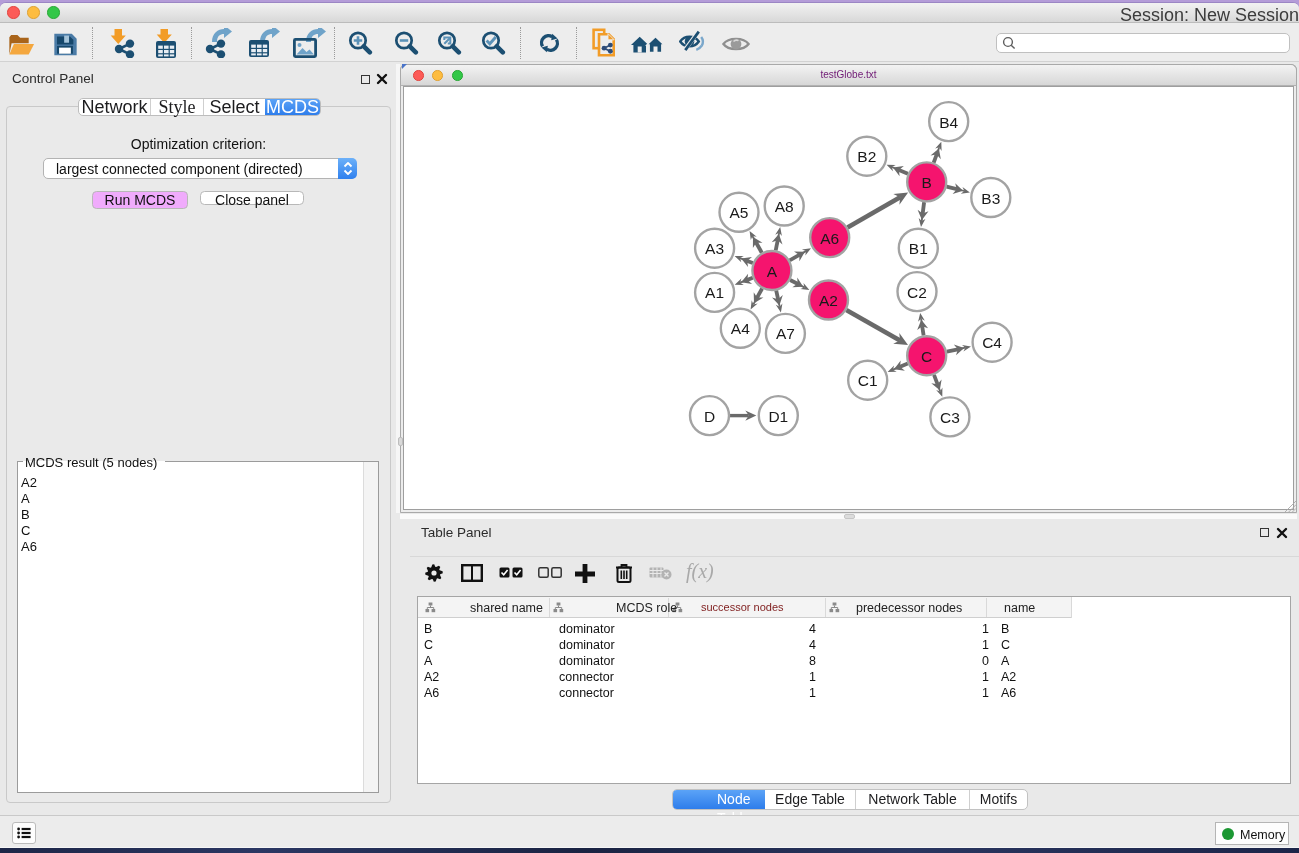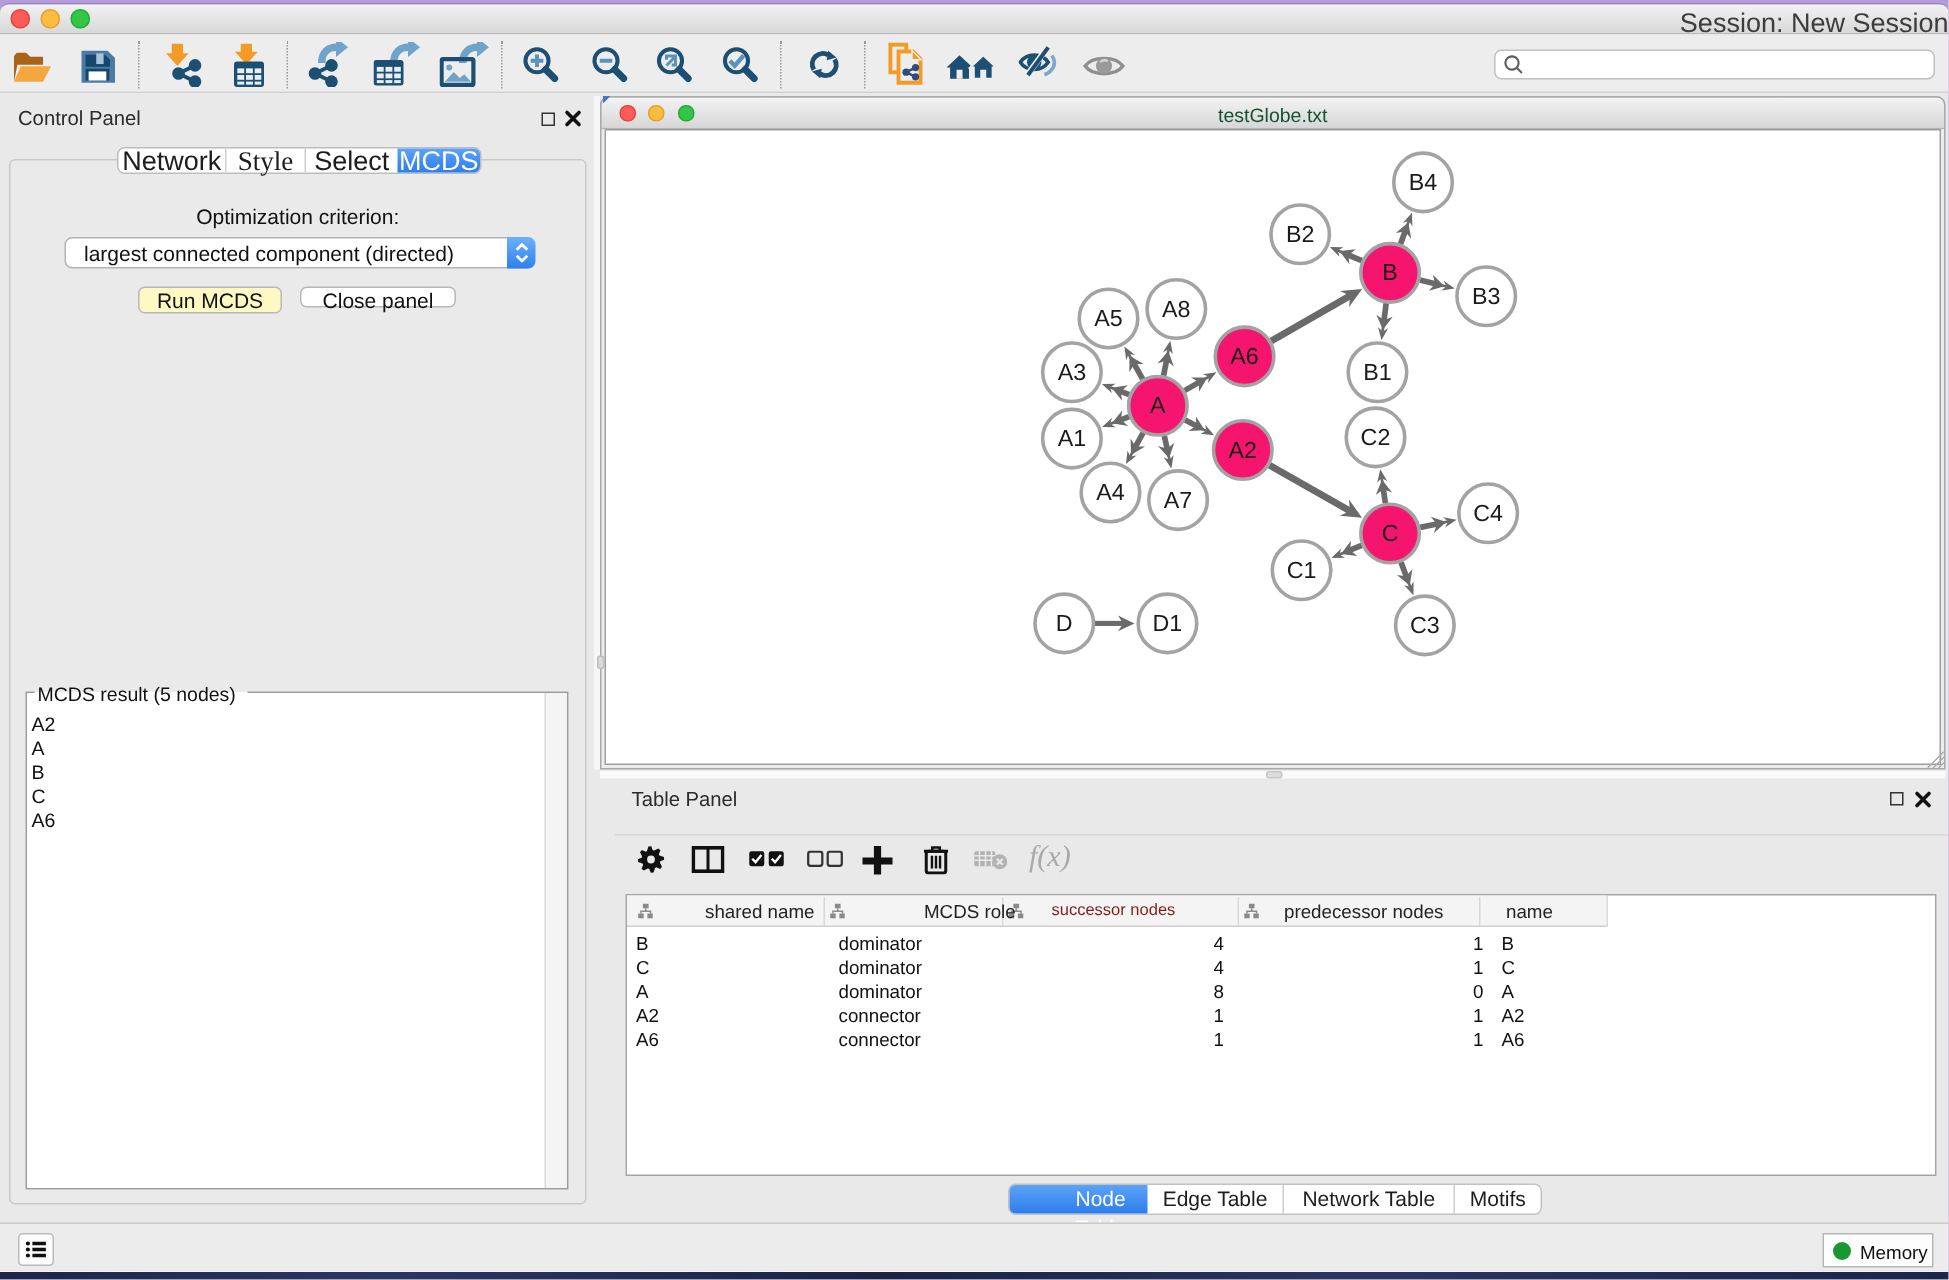--- a/index.html
+++ b/index.html
@@ -179,36 +179,36 @@
 
 <div class="abs" style="left:0;top:136px;width:397px;text-align:center;font-size:14px;color:#111;">Optimization criterion:</div>
 
 <div class="abs" style="left:43px;top:158px;width:313px;height:20.5px;background:#fff;border:1px solid #b3b3b3;border-radius:5px;"></div>
 <div class="abs" style="left:56px;top:161px;font-size:14px;color:#111;">largest connected component (directed)</div>
 <div class="abs" style="left:338px;top:158px;width:18.5px;height:20.5px;background:linear-gradient(#6db1f9,#2f80ee);border-radius:0 5px 5px 0;"></div>
 <svg class="abs" style="left:341.5px;top:161px" width="12" height="15" viewBox="0 0 12 15">
     <path d="M2.5,5.5 L6,2 L9.5,5.5 M2.5,9.5 L6,13 L9.5,9.5" fill="none" stroke="#fff" stroke-width="1.8" stroke-linejoin="round"></path>
   </svg>
 
-<div class="abs" style="left:92px;top:191px;width:96px;height:17.5px;background:#fef9c3;border:1px solid #b8b8b8;border-radius:4.5px;text-align:center;font-size:14px;line-height:16.5px;color:#111;">Run MCDS</div>
+<div class="abs" style="left:92px;top:191px;width:96px;height:17.5px;background:#f0abfc;border:1px solid #b8b8b8;border-radius:4.5px;text-align:center;font-size:14px;line-height:16.5px;color:#111;">Run MCDS</div>
 <div class="abs" style="left:200px;top:191px;width:104px;height:14px;background:#fff;border:1px solid #b8b8b8;border-radius:4.5px;text-align:center;font-size:14px;line-height:16.5px;color:#111;">Close panel</div>
 
 <div class="abs" style="left:17px;top:461px;width:362px;height:332px;background:#fff;border:1px solid #9b9b9b;"></div>
 <div class="abs" style="left:363px;top:462px;width:14.5px;height:330px;background:#f4f4f4;border-left:1px solid #dcdcdc;"></div>
 <div class="abs" style="left:23px;top:454px;width:142px;height:14px;background:linear-gradient(#eaeaea 50%,#ffffff 50%);"></div>
 <div class="abs" style="left:25px;top:455px;font-size:13px;color:#111;">MCDS result (5 nodes)</div>
 <div class="abs" style="left:21px;top:475px;font-size:13px;color:#111;line-height:16px;">A2<br>A<br>B<br>C<br>A6</div>
 
 <div class="abs" style="left:396px;top:64px;width:4px;height:449px;background:#f6f6f6;"></div>
 <div class="abs" style="left:400px;top:64px;width:897px;height:449px;background:#ececec;border:1px solid #a9a9a9;border-radius:6px 6px 0 0;"></div>
 <div class="abs" style="left:400px;top:64px;width:897px;height:22px;background:linear-gradient(#f3f3f3,#d7d7d7);border:1px solid #a9a9a9;border-bottom:1px solid #b2b2b2;border-radius:6px 6px 0 0;"></div>
 <div class="abs" style="left:413px;top:70px;width:10.5px;height:10.5px;border-radius:50%;background:#fc5b57;border:1px solid #e2443f;"></div>
 <div class="abs" style="left:432px;top:70px;width:10.5px;height:10.5px;border-radius:50%;background:#fdbc40;border:1px solid #e0a133;"></div>
 <div class="abs" style="left:452px;top:70px;width:10.5px;height:10.5px;border-radius:50%;background:#33c748;border:1px solid #2aa837;"></div>
-<div class="abs" style="left:400px;top:69px;width:897px;text-align:center;font-size:13px;color:#14532d;">testGlobe.txt</div>
+<div class="abs" style="left:400px;top:69px;width:897px;text-align:center;font-size:10px;color:#701a75;">testGlobe.txt</div>
 <div class="abs" style="left:403px;top:86px;width:891px;height:424px;background:#fff;border:1px solid #9e9e9e;"></div>
 <svg class="abs" style="left:402px;top:64px" width="5" height="5">
     <path d="M0,0 h5 L0,5 z" fill="#4a74c9"></path>
   </svg>
 <svg class="abs" style="left:404px;top:87px" width="891" height="423" viewBox="0 0 891 423" font-family="Liberation Sans, sans-serif">
 <line x1="348.8" y1="176.1" x2="336.0" y2="171.1" stroke="#6a6a6a" stroke-width="1.8"></line>
     <path d="M330.6,169.0 L339.8,168.9 L336.0,171.1 L337.3,175.2 Z" fill="#6a6a6a"></path>
     <line x1="348.8" y1="176.1" x2="343.2" y2="173.9" stroke="#6a6a6a" stroke-width="3.8"></line>
     <path d="M337.2,171.5 L348.0,169.9 L343.2,173.9 L344.0,180.1 Z" fill="#6a6a6a"></path>
 <line x1="357.8" y1="165.7" x2="348.4" y2="149.0" stroke="#6a6a6a" stroke-width="1.8"></line>

